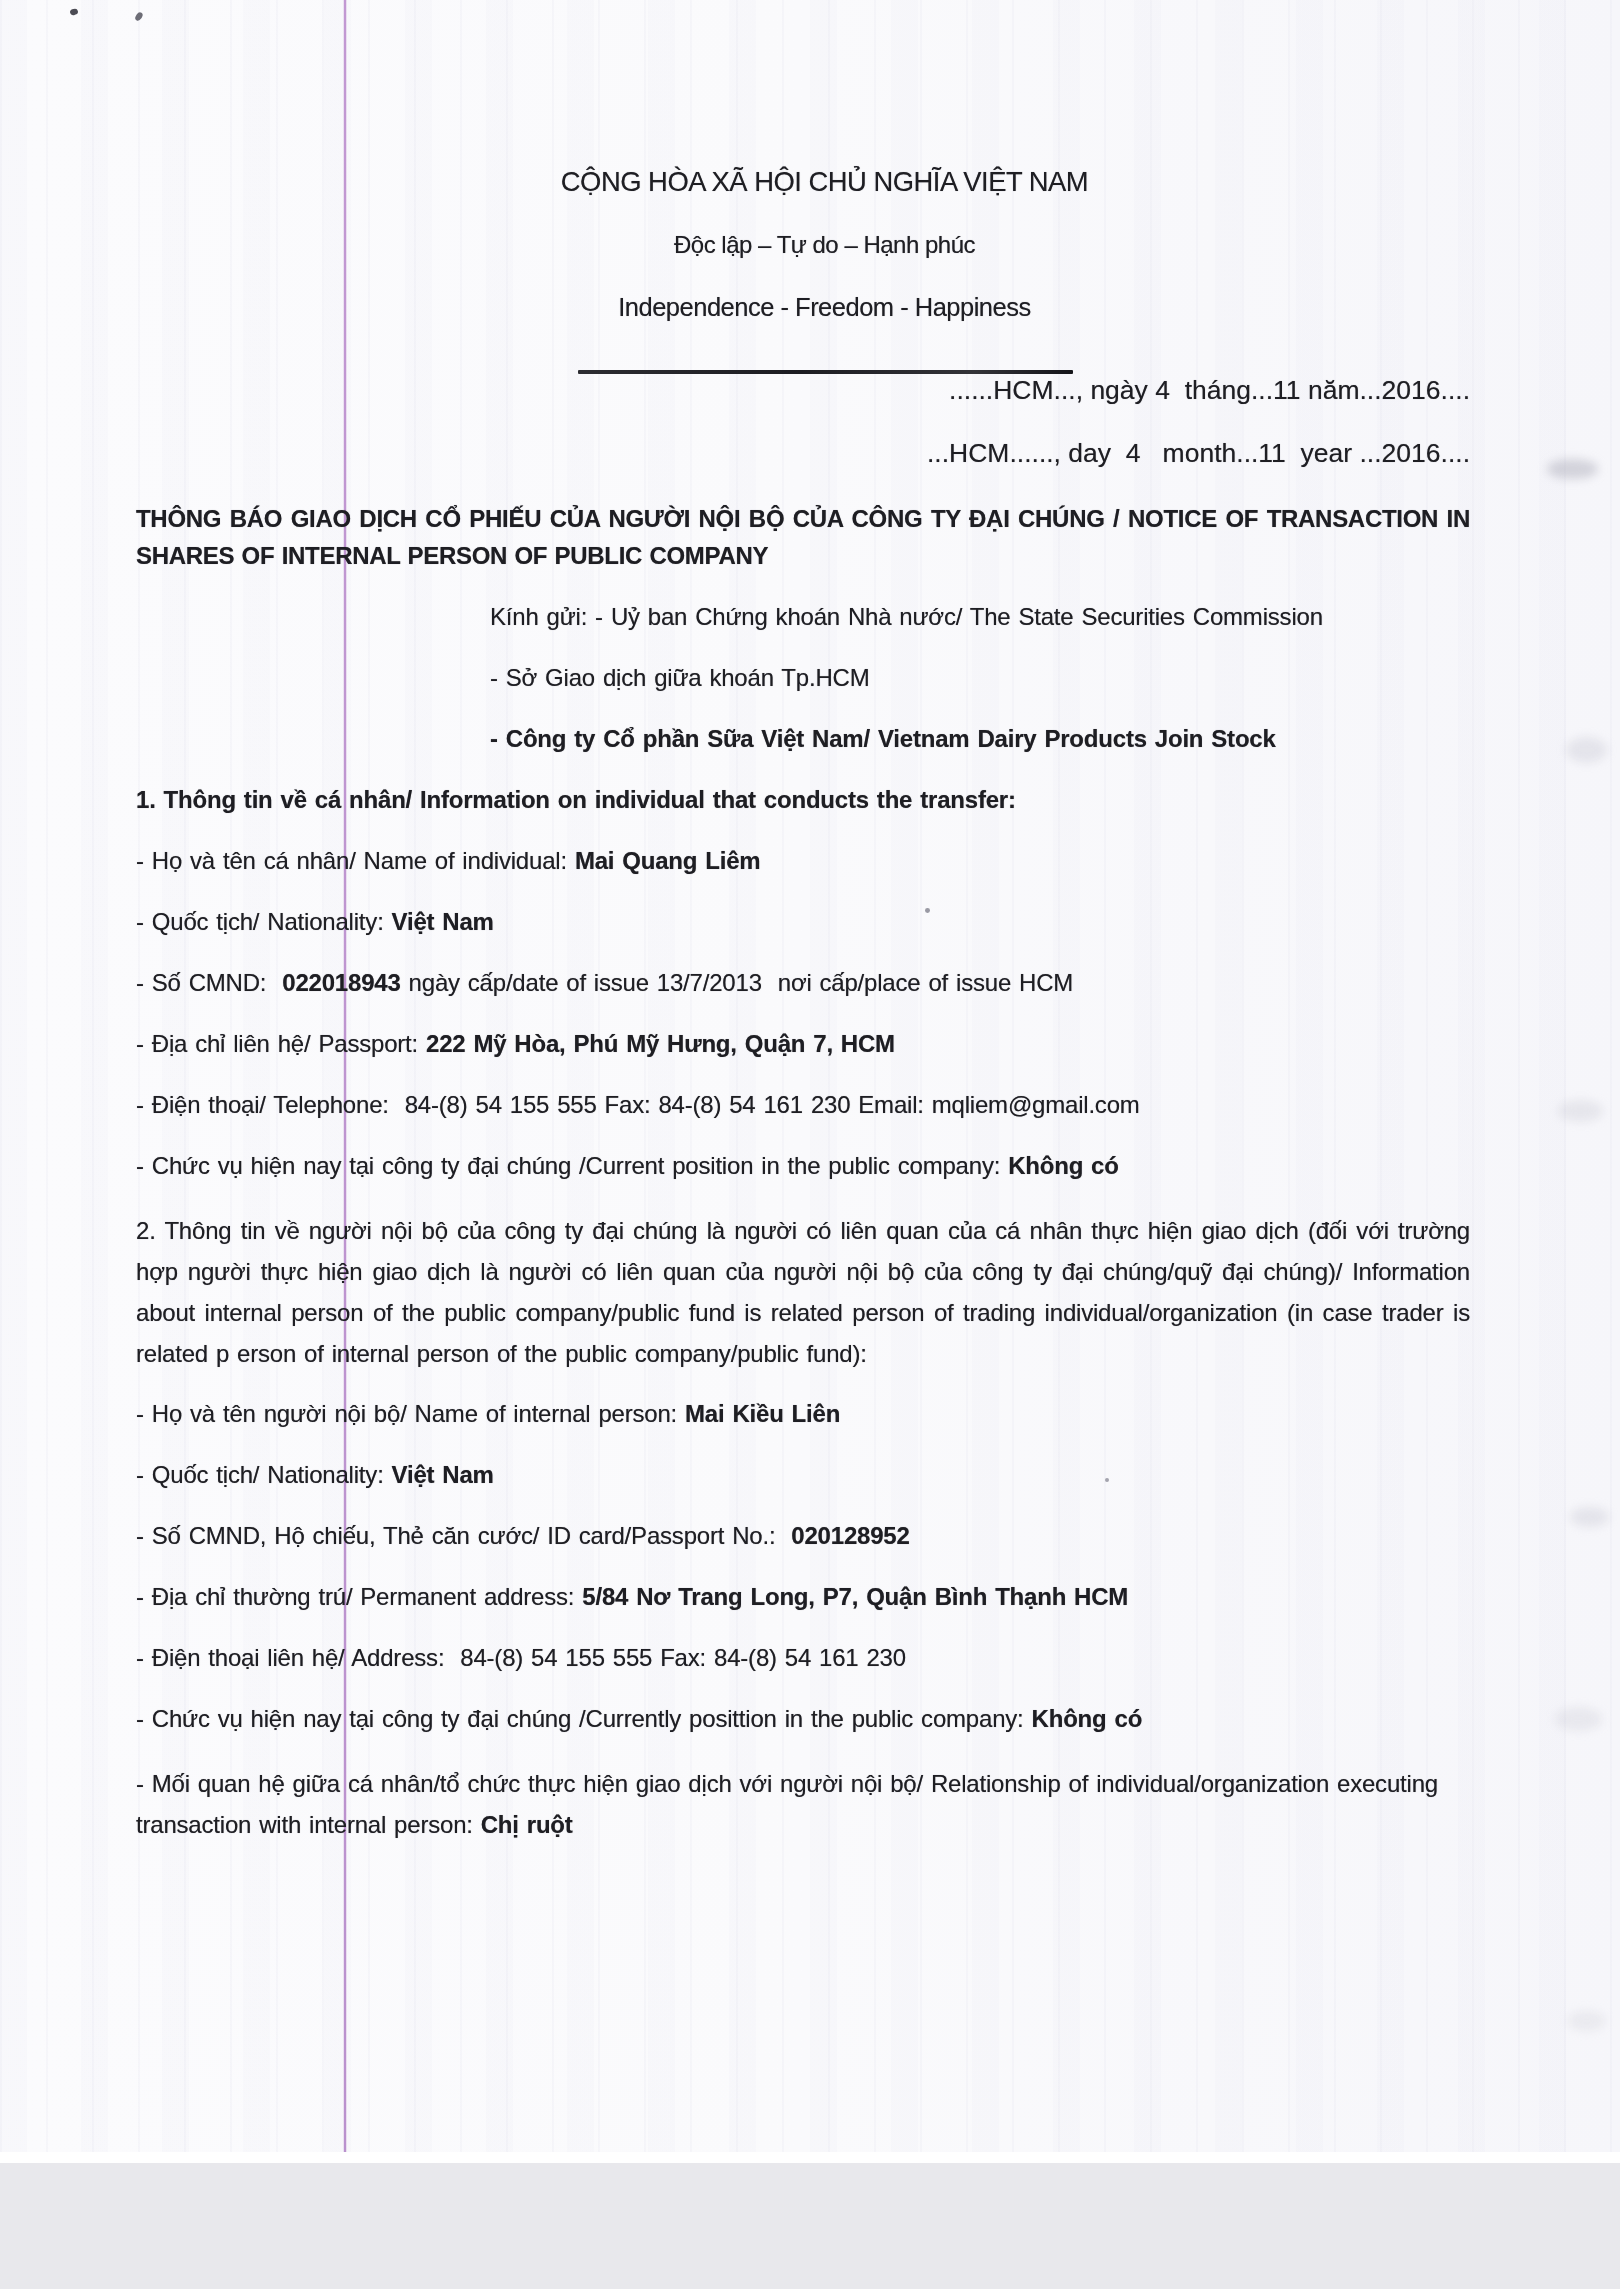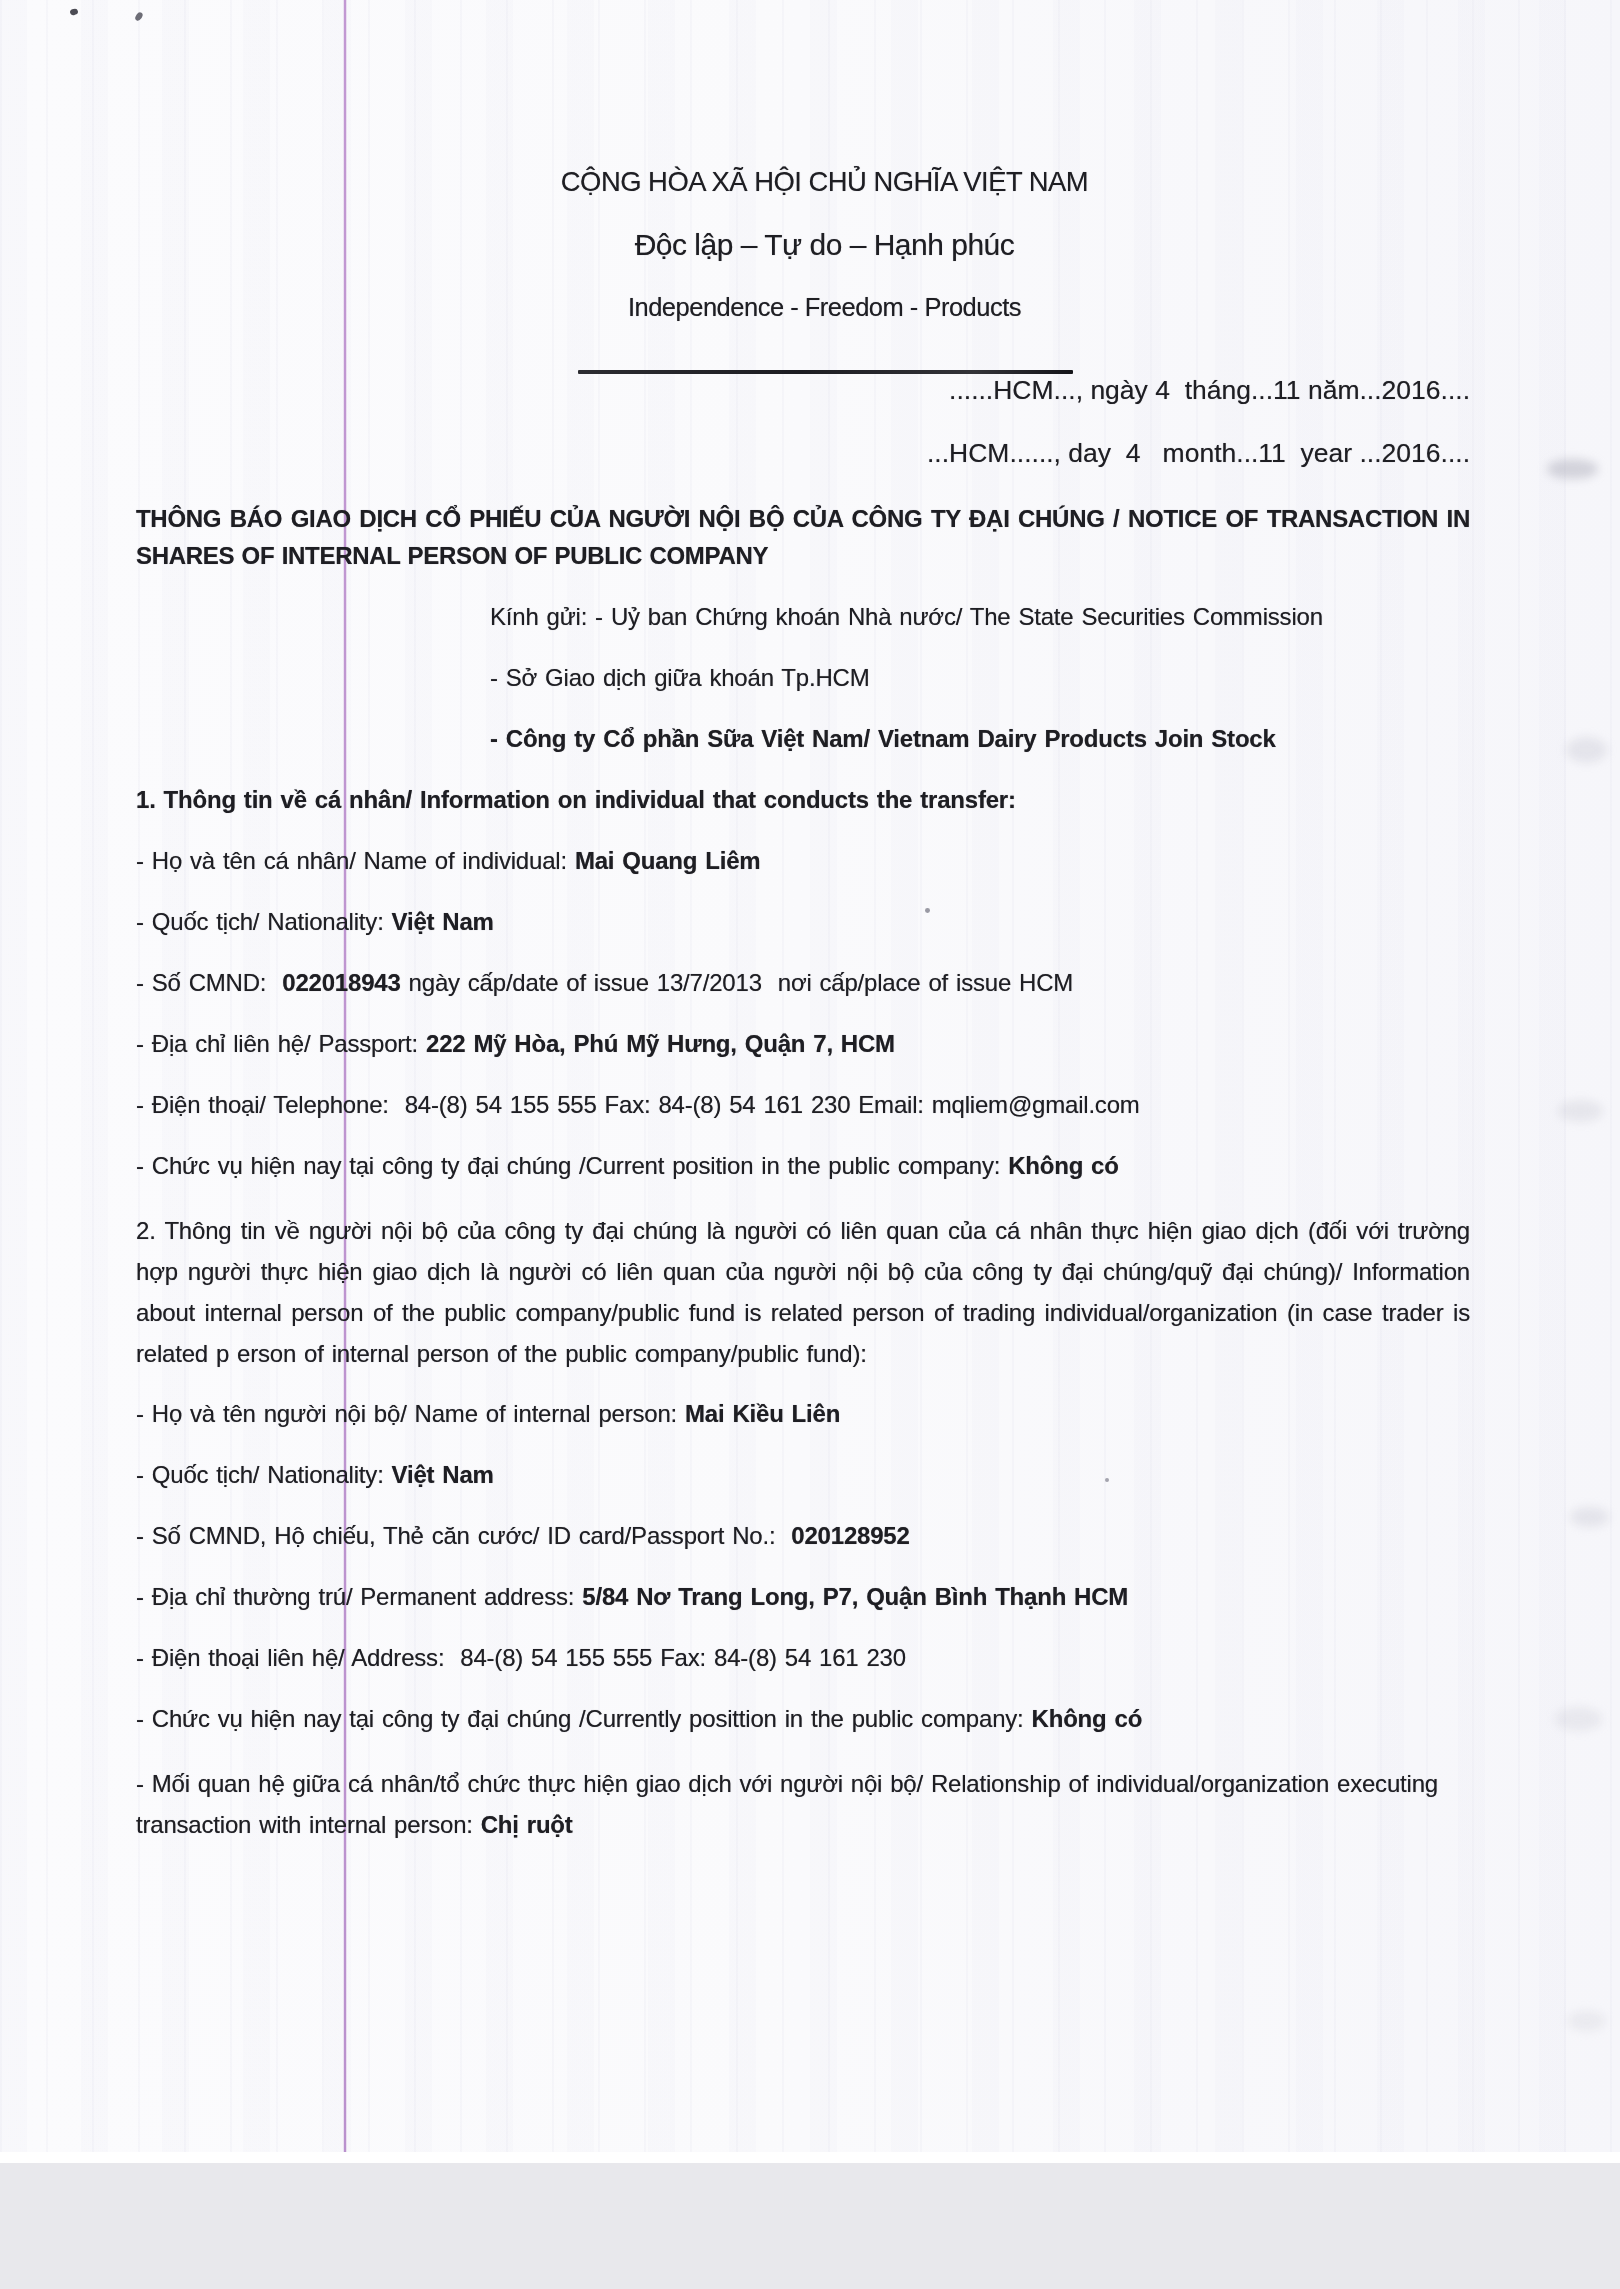--- a/index.html
+++ b/index.html
@@ -29,21 +29,21 @@
     left: 136px; top: 165px;
     width: 1334px;
     text-shadow: 0 0 0.7px rgba(25,25,32,0.55);
   }
   p { margin: 0; }
   .b { font-weight: 700; }
 
   .header-block { text-align: center; padding-left: 43px; letter-spacing: -0.5px; }
   .header-block p { line-height: 33px; margin-bottom: 30px; white-space: pre-wrap; }
   .h-vi    { font-size: 27.4px; }
-  .h-motto { font-size: 30px; }
+  .h-motto { font-size: 24px; }
   .h-en    { font-size: 26.5px; }
   .h-en2   { font-size: 25.5px; }
 
   .separator {
     width: 495px; height: 3.9px;
     margin: 46px 0 0 442px;
     background: linear-gradient(90deg, #2c2c31 0%, #1d1d22 45%, #333338 80%, #141419 100%);
     border-radius: 1px;
   }
 
@@ -100,21 +100,21 @@
   <div class="smudge smudge-3"></div>
   <div class="smudge smudge-4"></div>
   <div class="smudge smudge-5"></div>
   <div class="smudge smudge-6"></div>
 
   <div class="content">
 
     <div class="header-block">
       <p class="h-vi">CỘNG HÒA XÃ HỘI CHỦ NGHĨA VIỆT NAM</p>
       <p class="h-motto">Độc lập – Tự do – Hạnh phúc</p>
-      <p class="h-en2">Independence - Freedom - Products</p>
+      <p class="h-en2">Independence - Freedom - Happiness</p>
     </div>
 
     <div class="separator"></div>
 
     <div class="datelines">
       <p>......HCM..., ngày 4  tháng...11 năm...2016....</p>
       <p>...HCM......, day  4   month...11  year ...2016....</p>
     </div>
 
     <p class="title">THÔNG BÁO GIAO DỊCH CỔ PHIẾU CỦA NGƯỜI NỘI BỘ CỦA CÔNG TY ĐẠI CHÚNG / NOTICE OF TRANSACTION IN SHARES OF INTERNAL PERSON OF PUBLIC COMPANY</p>

